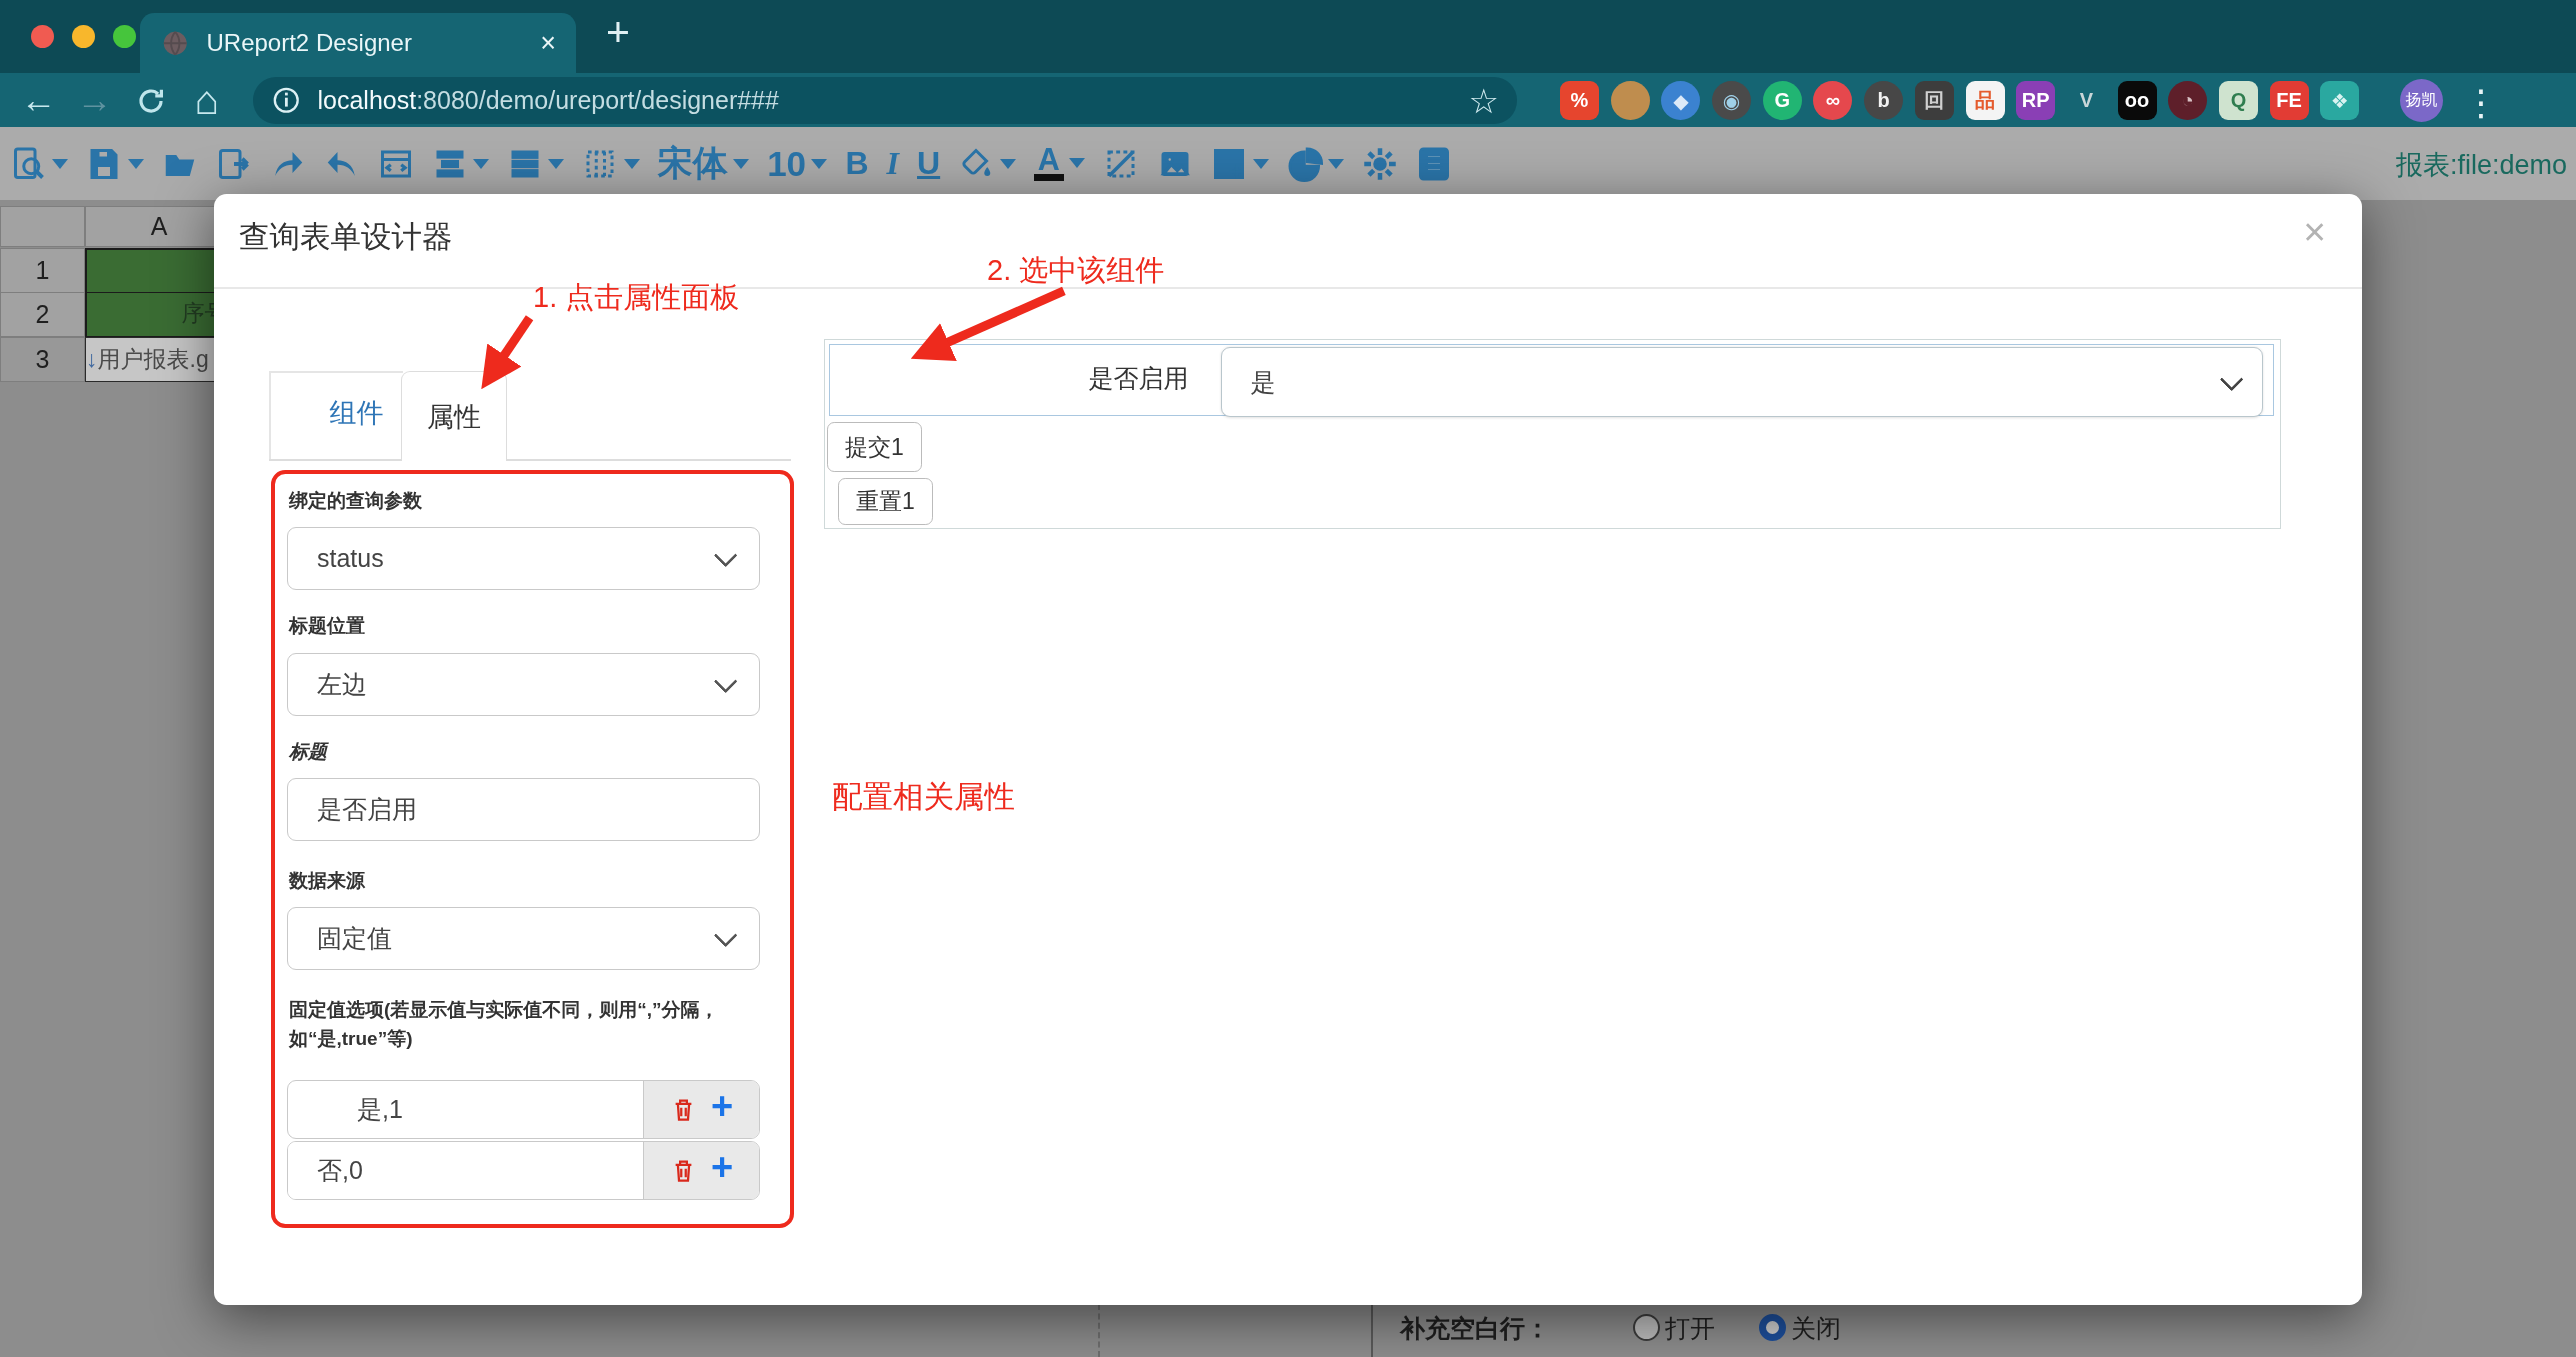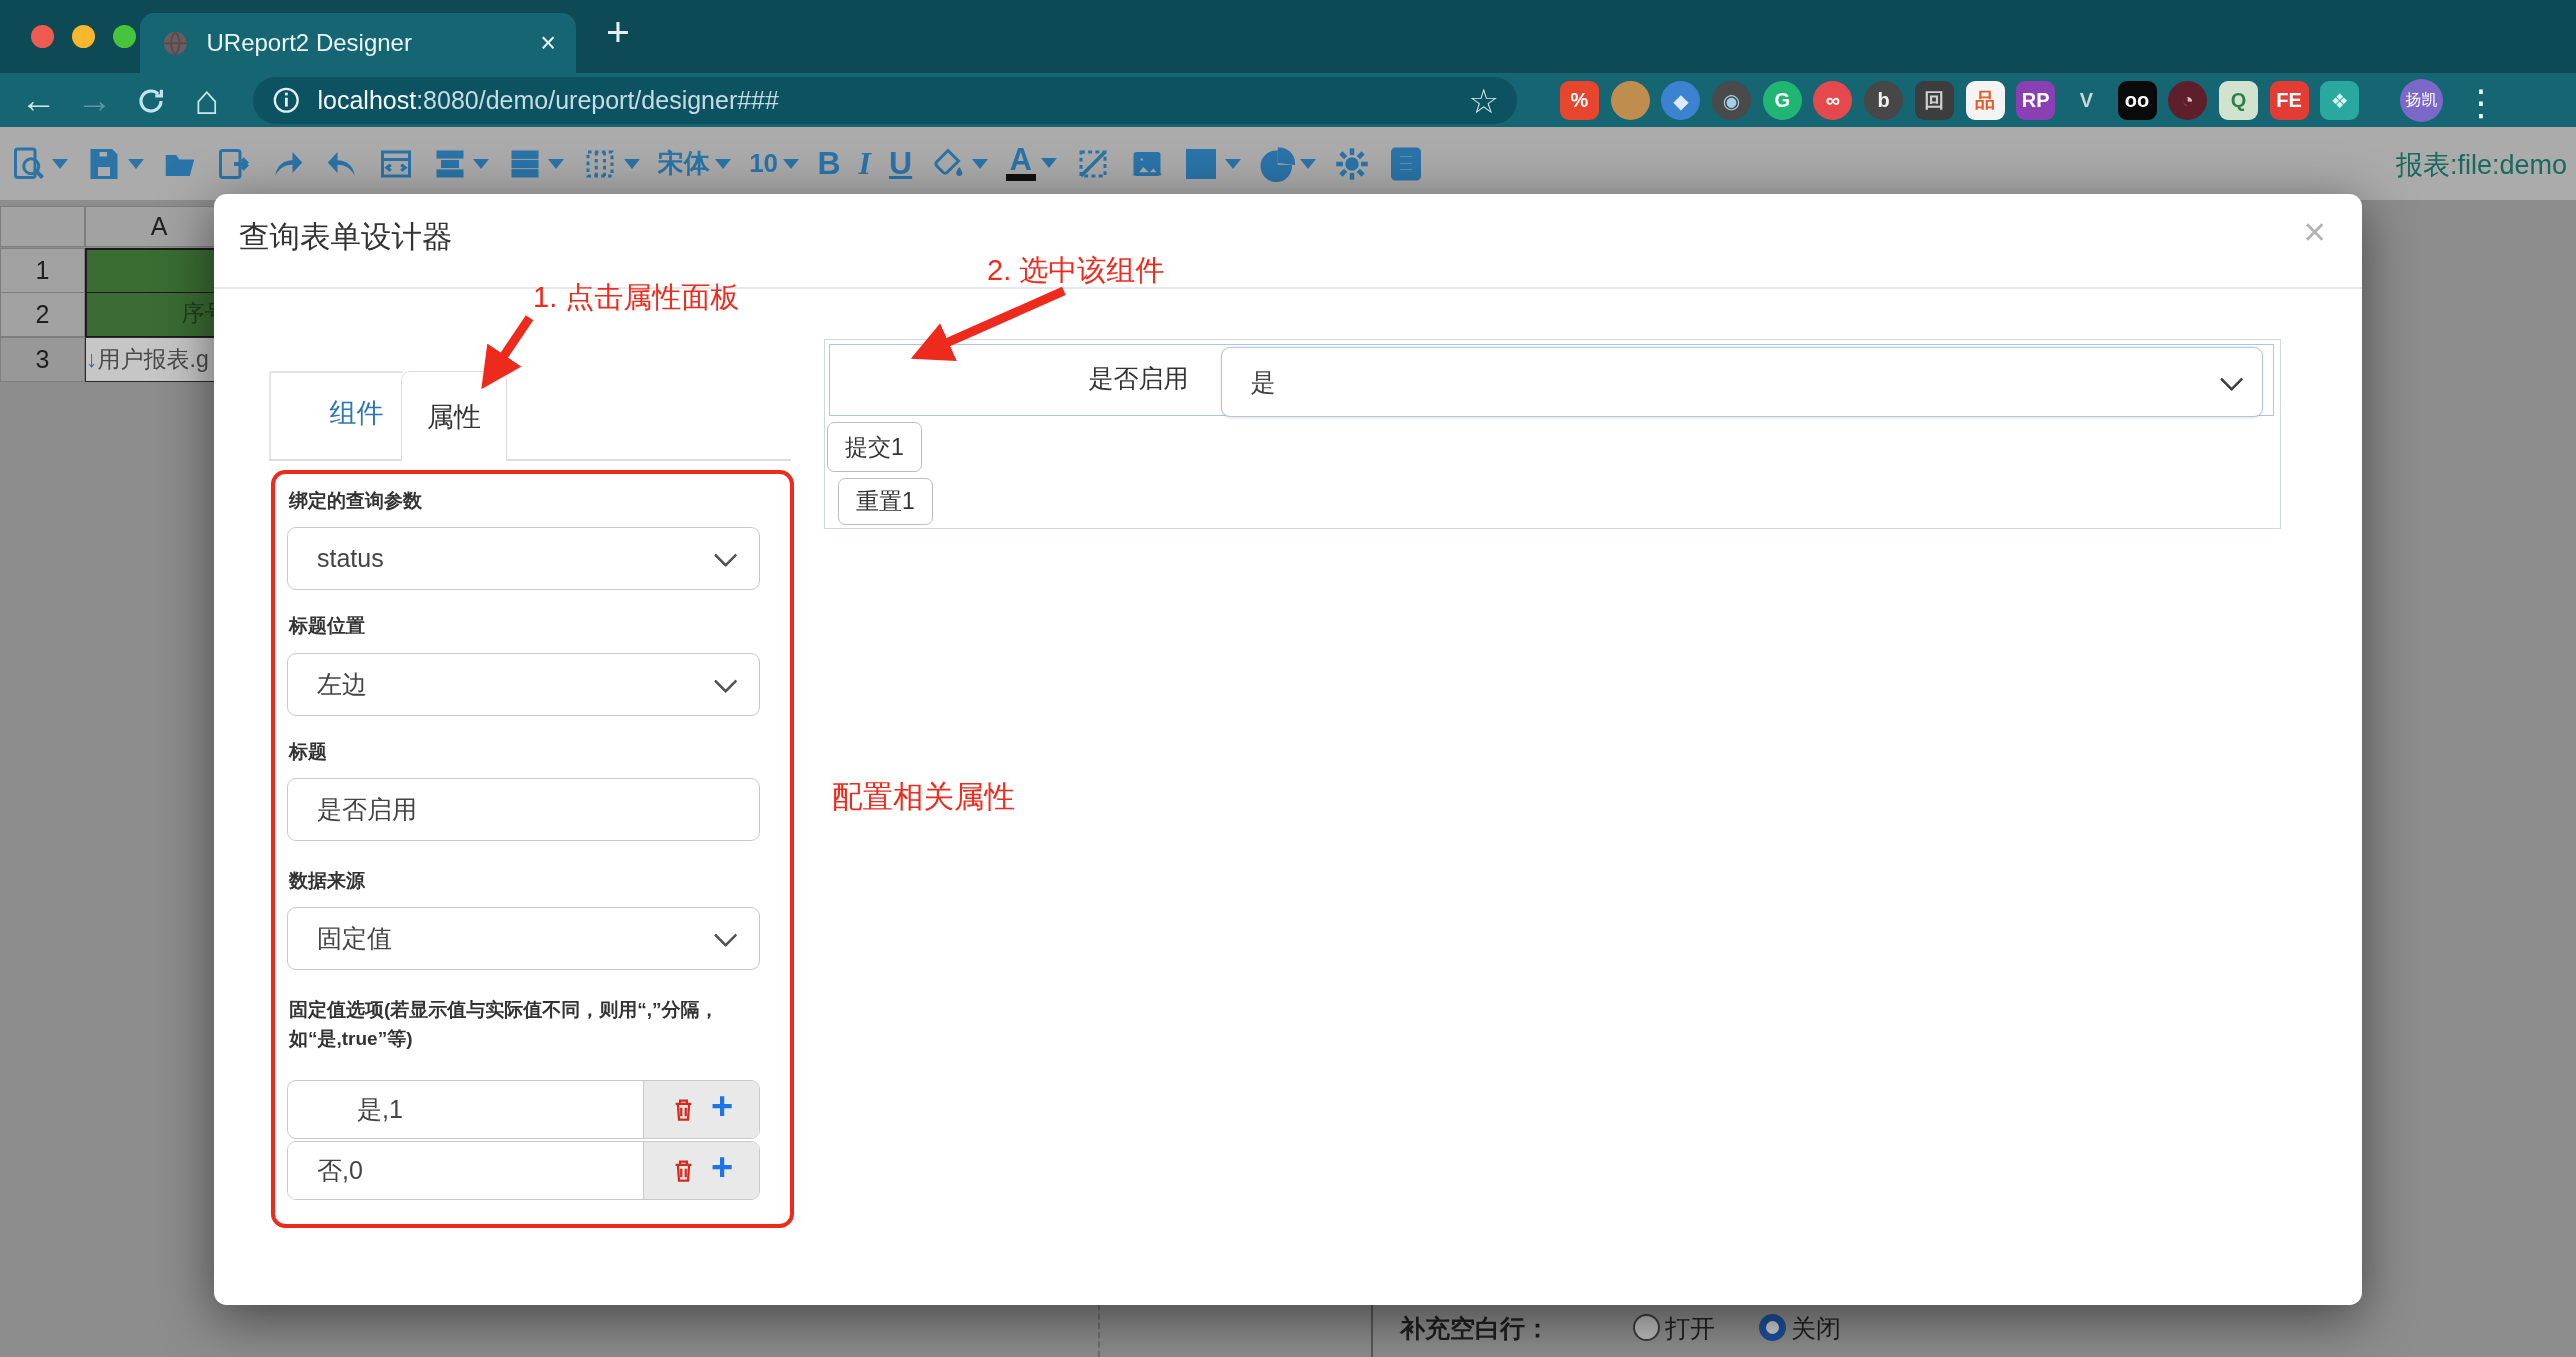--- a/index.html
+++ b/index.html
@@ -17,21 +17,21 @@
             display:flex;align-items:center;padding:0 18px;box-sizing:border-box;}
   .urltxt{font-size:25px;color:#f4fbfd;white-space:nowrap;}
   .urlpath{color:#c4dde2;}
   .ext{width:39px;height:39px;border-radius:9px;display:flex;align-items:center;justify-content:center;
        font-size:20px;font-weight:bold;flex:0 0 auto;}
   
   #toolbar{left:0;top:127px;width:2576px;height:73px;background:#ababab;display:flex;align-items:center;
            padding-left:10.8px;box-sizing:border-box;gap:18px;}
   .ti{display:flex;align-items:center;gap:5.4px;flex:0 0 auto;color:#2a74a8;}
   .caret{width:0;height:0;border-left:8px solid transparent;border-right:8px solid transparent;border-top:10px solid #2a74a8;}
-  .tt{font-size:26px;color:#2a74a8;font-weight:bold;}
+  .tt{font-size:35px;color:#2a74a8;font-weight:bold;}
   svg.ic{stroke:#2a74a8;fill:none;stroke-width:2;width:36px;height:36px;}
   
   #canvas{left:0;top:201px;width:2576px;height:1156px;background:#8d8d8d;}
   .hdr{background:#a2a2a2;border:0.9px solid #7e7e7e;box-sizing:border-box;color:#1f1f1f;font-size:25px;
        display:flex;align-items:center;justify-content:center;}
   
   #modal{left:214px;top:194px;width:2148px;height:1111px;background:#ffffff;border-radius:12.5px;
          box-shadow:0 12.5px 54px rgba(0,0,0,0.5);z-index:10;}
   .mlabel{font-size:19px;font-weight:bold;color:#333;}
   .sel{background:#fff;border:1.8px solid #c9c9c9;border-radius:9px;box-sizing:border-box;
@@ -319,21 +319,21 @@
   <span class="abs mlabel" style="left:75px;top:294px;">绑定的查询参数</span>
   <div class="abs sel" style="left:73px;top:333px;width:473px;height:63px;">
     <span>status</span>
       <span class="chev"></span>
   </div>
   <span class="abs mlabel" style="left:75px;top:419px;">标题位置</span>
   <div class="abs sel" style="left:73px;top:459px;width:473px;height:63px;">
     <span>左边</span>
       <span class="chev"></span>
   </div>
-  <span class="abs mlabel" style="left:75px;top:545px;">标题</span>
+  <span class="abs mlabel" style="left:75px;top:545px;font-style:italic;">标题</span>
   <div class="abs sel" style="left:73px;top:584px;width:473px;height:63px;">
     <span>是否启用</span>
   </div>
   <span class="abs mlabel" style="left:75px;top:674px;">数据来源</span>
   <div class="abs sel" style="left:73px;top:713px;width:473px;height:63px;">
     <span>固定值</span>
       <span class="chev"></span>
   </div>
   <span class="abs mlabel" style="left:75px;top:801px;width:488px;line-height:1.55;display:block;">固定值选项(若显示值与实际值不同，则用“,”分隔，如“是,true”等)</span>
   <div class="abs igroup" style="left:73px;top:886px;width:473px;height:59px;padding-left:40px;">

